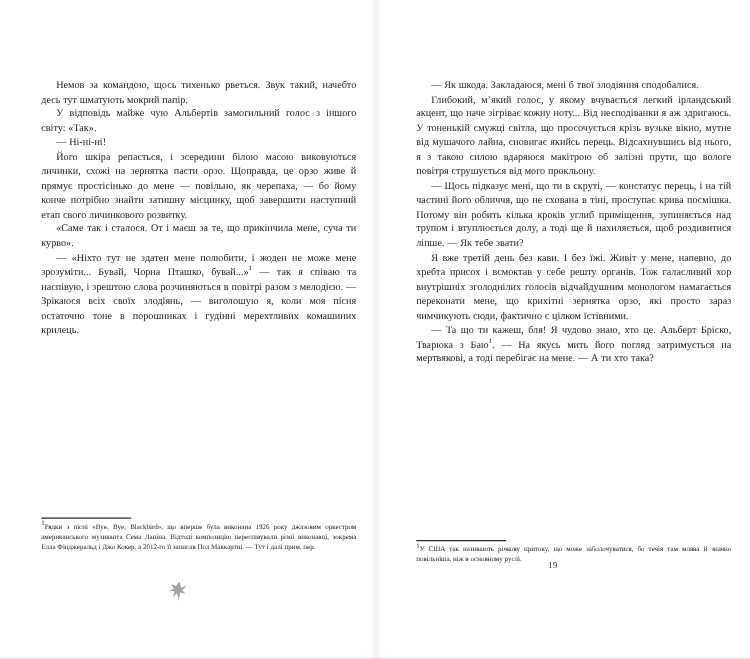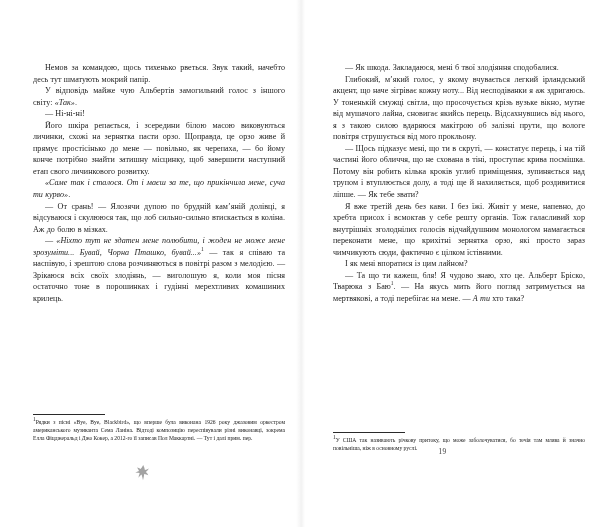--- a/index.html
+++ b/index.html
@@ -62,21 +62,20 @@
     text-indent: 12px;
     text-align: justify;
     font-size: 8.1px;
     line-height: 11.55px;
     letter-spacing: 0.02px;
     word-spacing: 0.2px;
     hyphens: manual;
   }
 
   .it {
-    font-style: italic;
   }
 
   sup.fnref {
     font-size: 5.4px;
     vertical-align: super;
     line-height: 0;
   }
 
   .footnote-zone {
     position: absolute;
@@ -138,21 +137,20 @@
 
 
       <p class="para"><span>У відповідь майже чую Альбертів замогильний голос з іншого світу: </span><span class="it">«Так»</span><span>.</span></p>
 
       <p class="para">— Ні-ні-ні!</p>
 
       <p class="para">Його шкіра репається, і зсередини білою масою виковуються личинки, схожі на зернятка пасти орзо. Щоправда, це орзо живе й прямує простісінько до мене — повільно, як черепаха, — бо йому конче потрібно знайти затишну місцинку, щоб завершити наступний етап свого личинкового розвитку.</p>
 
       <p class="para"><span class="it">«Саме так і сталося. От і маєш за те, що прикінчила мене, суча ти курво»</span><span>.</span></p>
 
-      <p class="para">— От срань! — Ялозячи дупою по брудній кам’яній долівці, я відсуваюся і скулююся так, що лоб сильно-сильно втискається в коліна. Аж до болю в мізках.</p>
 
 
       <p class="para"><span>— </span><span class="it">«Ніхто тут не здатен мене полюбити, і жоден не може мене зрозуміти... Бувай, Чорна Пташко, бувай...»</span><sup class="fnref">1</sup><span> — так я співаю та наспівую, і зрештою слова розчиняються в повітрі разом з мелодією. — Зрікаюся всіх своїх злодіянь, — виголошую я, коли моя пісня остаточно тоне в порошинках і гудінні мерехтливих комашиних крилець.</span></p>
 
     </div>
 
     <div class="footnote-zone verso">
       <div class="fn-rule"></div>
       <p class="footnote"><sup class="fnref">1</sup><span>Рядки з пісні «Bye, Bye, Blackbird», що вперше була виконана 1926 року джазовим оркестром американського музиканта Сема Ланіна. Відтоді композицію переспівували різні виконавці, зокрема Елла Фіцджеральд і Джо Кокер, а 2012-го її записав Пол Маккартні. — Тут і далі прим. пер.</span></p>
     </div>
@@ -174,21 +172,20 @@
     <div class="textblock">
 
       <p class="para">— Як шкода. Закладаюся, мені б твої злодіяння сподобалися.</p>
 
       <p class="para">Глибокий, м’який голос, у якому вчувається легкий ірландський акцент, що наче зігріває кожну ноту... Від несподіванки я аж здригаюсь. У тоненькій смужці світла, що просочується крізь вузьке вікно, мутне від мушачого лайна, сновигає якийсь перець. Відсахнувшись від нього, я з такою силою вдаряюся макітрою об залізні прути, що вологе повітря струшується від мого прокльону.</p>
 
       <p class="para">— Щось підказує мені, що ти в скруті, — констатує перець, і на тій частині його обличчя, що не схована в тіні, проступає крива посмішка. Потому він робить кілька кроків углиб приміщення, зупиняється над трупом і втуплюється долу, а тоді ще й нахиляється, щоб роздивитися ліпше. — Як тебе звати?</p>
 
       <p class="para">Я вже третій день без кави. І без їжі. Живіт у мене, напевно, до хребта присох і всмоктав у себе решту органів. Тож галасливий хор внутрішніх зголоднілих голосів відчайдушним монологом намагається переконати мене, що крихітні зернятка орзо, які просто зараз чимчикують сюди, фактично є цілком їстівними.</p>
 
-      <p class="para">І як мені впоратися із цим лайном?</p>
 
 
       <p class="para"><span>— Та що ти кажеш, бля! Я чудово знаю, хто це. Альберт Бріско, Тварюка з Баю</span><sup class="fnref">1</sup><span>. — На якусь мить його погляд затримується на мертвякові, а тоді перебігає на мене. — </span><span class="it">А ти</span><span> хто така?</span></p>
 
     </div>
 
     <div class="footnote-zone recto">
       <div class="fn-rule"></div>
       <p class="footnote"><sup class="fnref">1</sup><span>У США так називають річкову притоку, що може заболочуватися, бо течія там млява й значно повільніша, ніж в основному руслі.</span></p>
     </div>

